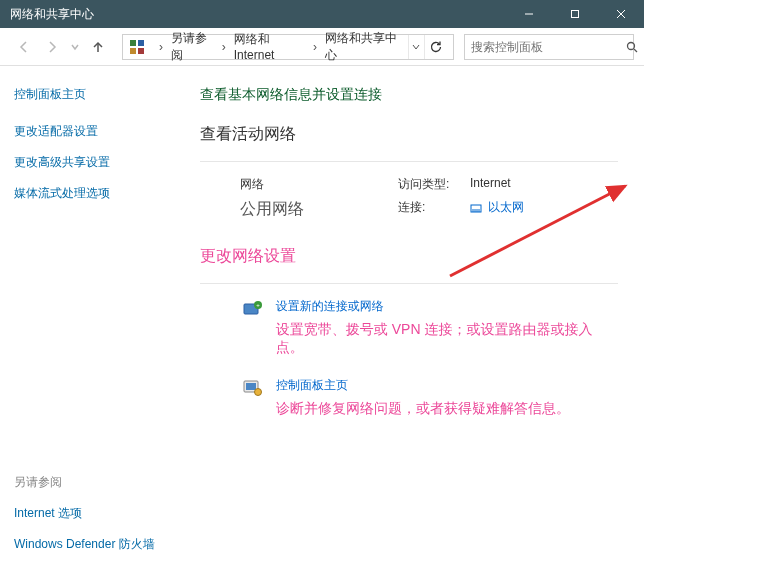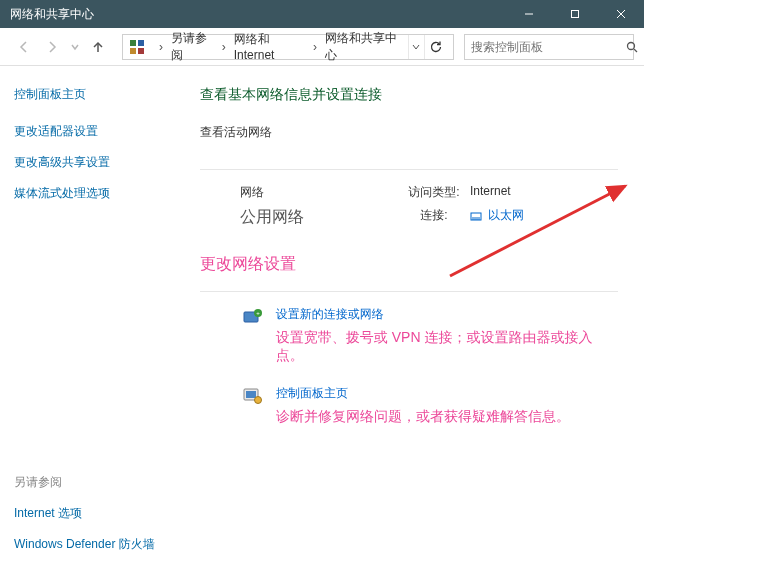--- a/index.html
+++ b/index.html
@@ -33,26 +33,26 @@
   .body { flex:1; display:flex; }
   .sidebar { width:180px; padding:20px 0 0 14px; border-right-color:transparent; display:flex; flex-direction:column; }
   .sidebar .home { color:#046aa7; font-size:12px; margin-bottom:20px; cursor:pointer; }
   .sidebar .side-link { color:#046aa7; font-size:12px; margin-bottom:14px; cursor:pointer; }
   .sidebar .sep-fill { flex:1; }
   .sidebar .see-also-title { color:#888; font-size:12px; margin-bottom:14px; }
   .sidebar .see-also { color:#046aa7; font-size:12px; margin-bottom:14px; cursor:pointer; }
 
   .content { flex:1; padding:20px 26px 0 20px; font-size:12px; color:#333; position:relative; }
   .content h1 { color:#0a5a2a; font-weight:normal; font-size:14px; margin-bottom:20px; }
-  .content .section-title { font-size:12px; color:#333; margin-bottom:28px; margin-top:4px; }
+  .content .section-title { font-size:16px; color:#333; margin-bottom:16px; margin-top:4px; }
   .netrow { display:flex; padding-left:40px; margin-bottom:24px; }
   .netleft { flex:1; }
   .netleft .netname { font-size:12px; margin-bottom:6px; }
   .netleft .nettype { font-size:16px; color:#555; }
-  .netright { width:220px;text-align:center; }
+  .netright { width:220px; }
   .kv { display:flex; font-size:12px; margin-bottom:6px; }
   .kv .k { width:72px; color:#333; }
   .kv .v { color:#333; }
   .kv .v.link { color:#0066cc; cursor:pointer; display:flex; align-items:center; }
   .kv .v.link .neticon { width:14px; margin-right:4px; display:flex; align-items:center; }
 
   .change-title { font-size:16px; color:#ec4899; margin-bottom:16px; }
   .option { display:flex; padding-left:40px; margin-bottom:20px; }
   .option .opticon { width:26px; height:22px; margin-right:10px; display:flex; align-items:center; justify-content:center; }
   .option .opttext .optlink { color:#0066cc; font-size:12px; margin-bottom:6px; cursor:pointer; }

